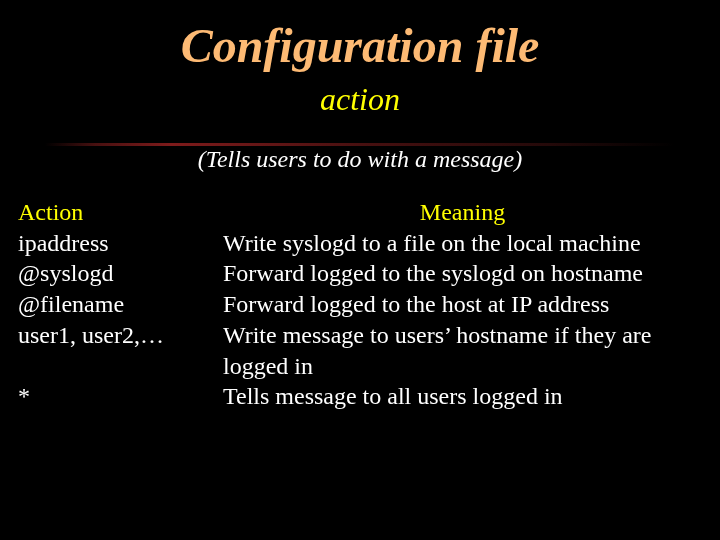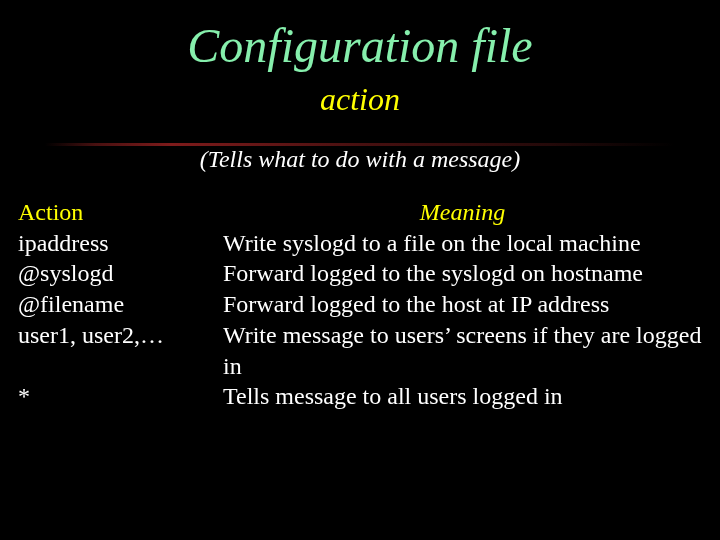--- a/index.html
+++ b/index.html
@@ -5,26 +5,26 @@
   * { margin: 0; padding: 0; box-sizing: border-box; }
   body {
     width: 720px;
     height: 540px;
     background: #000000;
     font-family: 'Times New Roman', Times, serif;
     overflow: hidden;
     position: relative;
   }
   .title {
-    color: #86efac;
+    color: #fdba74;
     font-style: italic;
     font-size: 48px;
     text-align: center;
     margin-top: 18px;
-    font-weight: normal;
+    font-weight: bold;
   }
   .subtitle {
     color: #ffff00;
     font-style: italic;
     font-size: 32px;
     text-align: center;
     margin-top: 8px;
     font-weight: normal;
   }
   .underline-bar {
@@ -66,49 +66,48 @@
   }
   .col-right {
     flex: 1;
   }
   .header-left {
     color: #ffff00;
   }
   .header-right {
     color: #ffff00;
     text-align: center;
-    font-style: italic;
   }
 </style>
 </head>
 <body>
 
 <h1 class="title">Configuration file</h1>
 <h2 class="subtitle">action</h2>
 <div class="underline-bar"></div>
-<div class="note">(Tells what to do with a message)</div>
+<div class="note">(Tells users to do with a message)</div>
 
 <div class="content">
   <div class="row">
     <div class="col-left header-left">Action</div>
     <div class="col-right header-right">Meaning</div>
   </div>
   <div class="row">
     <div class="col-left">ipaddress</div>
     <div class="col-right">Write syslogd to a file on the local machine</div>
   </div>
   <div class="row">
     <div class="col-left">@syslogd</div>
     <div class="col-right">Forward logged  to the syslogd on hostname</div>
   </div>
   <div class="row">
     <div class="col-left">@filename</div>
     <div class="col-right">Forward logged to the host at IP address</div>
   </div>
   <div class="row">
     <div class="col-left">user1, user2,…</div>
-    <div class="col-right">Write message to users’ screens if they are logged in</div>
+    <div class="col-right">Write message to users’ hostname if they are logged in</div>
   </div>
   <div class="row">
     <div class="col-left">*</div>
     <div class="col-right">Tells message to all users logged in</div>
   </div>
 </div>
 
 </body></html>

